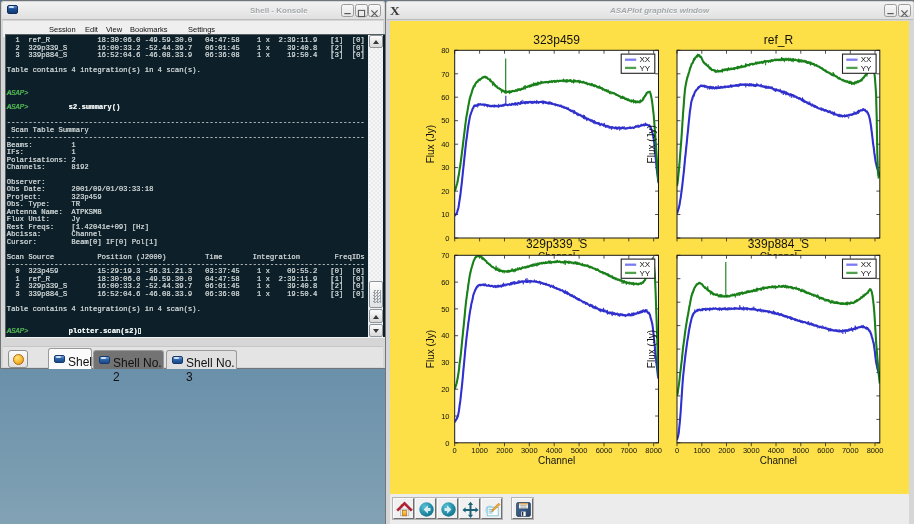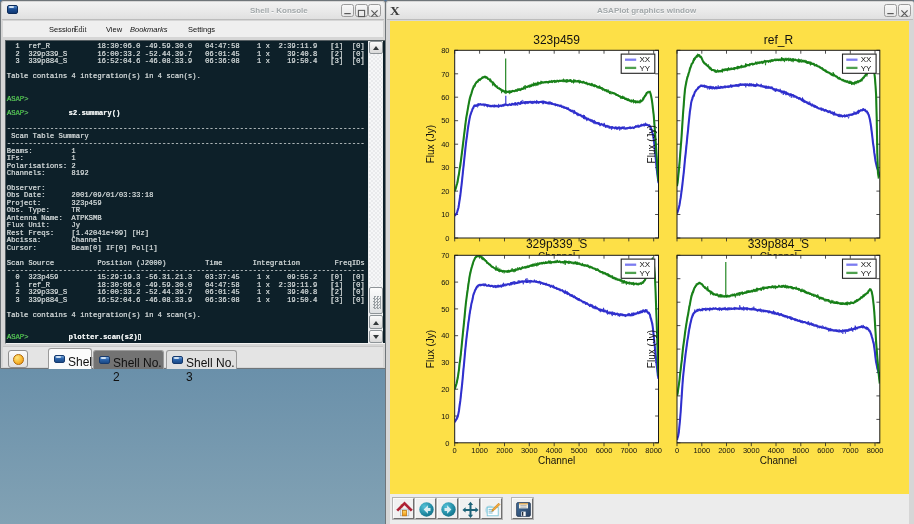--- a/index.html
+++ b/index.html
@@ -10,26 +10,26 @@
 .ttxt { position:absolute; top:4.5px; font-size:8px; font-weight:bold; color:#a2a8aa; text-shadow:0 1px 0 #fbfbfb; }
 .wbtn { position:absolute; top:3px; width:13px; height:13px; background:linear-gradient(#f8f8f8,#e7e7e7);
   border:1px solid #9b9b9b; border-radius:2.5px; color:#444; }
 
 #kon { left:0; top:0; width:386px; height:369px; }
 #kicon { position:absolute; left:6px; top:4px; width:11px; height:9px; border-radius:2px;
   background:linear-gradient(#5a8fd0,#1c4e94 45%,#123a74); border:1px solid #0d2c5a; }
 #kicon:before { content:""; position:absolute; left:1px; top:0px; width:5px; height:2px; background:#cfe0f2; border-radius:1px; }
 #kmenu { position:absolute; left:2px; right:2px; top:20px; height:16px; background:#efefef; font-size:7.5px; color:#111; }
 #kmenu span { position:absolute; top:4px;padding-left:37px; }
-#kframe { position:absolute; left:4px; top:39px; width:444px; height:304px; border:1px solid #555e62;
+#kframe { position:absolute; left:4px; top:33px; width:444px; height:304px; border:1px solid #555e62;
   border-right-color:#f2f2f2; border-bottom-color:#f2f2f2; background:#0d2029; }
 #kterm { position:absolute; left:0; top:0; width:362px; height:302px; overflow:hidden;
   font-family:"Liberation Mono", monospace; font-size:7.2px; line-height:7.45px; white-space:pre;
   color:#c6cdce; text-shadow:0.3px 0 0 #c6cdce; padding:2.4px 0 0 0.6px; }
-#kterm .g { color:#18a818; }
+#kterm .g { color:#18a818;font-style:italic; }
 #kterm .w { color:#eef2f2; font-weight:bold;margin-left:36px; }
 #kterm .cur { display:inline-block; width:3.6px; height:6.4px; border:1px solid #d8dddd; vertical-align:-1px; }
 
 #ksb { position:absolute; left:362px; top:0; width:15px; height:302px; background:#eff0f1; }
 .sbtn { position:absolute; left:0.5px; width:14px; background:linear-gradient(#fbfbfb,#d9d9d9); border:1px solid #8e9498; border-radius:2px; }
 .arr { position:absolute; left:3.8px; width:0; height:0; border-left:3.2px solid transparent; border-right:3.2px solid transparent; }
 .arr.up { border-bottom:4.2px solid #33383a; }
 .arr.dn { border-top:4.2px solid #33383a; }
 #ksb .track { position:absolute; left:1px; top:13px; width:13px; height:233px;
   background:repeating-conic-gradient(#f6f7f8 0% 25%, #e9eaec 0% 50%) 0 0/4px 4px; }
@@ -67,23 +67,23 @@
         <path d="M2.3 5.6h6.4" stroke="#5a5a5a" stroke-width="1.2"></path>
       </svg></div>
   <div class="wbtn" style="left:354px;"><svg width="11" height="11">
         <rect x="2.4" y="2.4" width="6.2" height="6.2" fill="none" stroke="#5a5a5a" stroke-width="1.1"></rect>
       </svg></div>
   <div class="wbtn" style="left:367px;"><svg width="11" height="11">
         <path d="M2.4 2.4l6.2 6.2M8.6 2.4l-6.2 6.2" stroke="#5a5a5a" stroke-width="1.2"></path>
       </svg></div>
   <div id="kmenu">
     <span style="left:9px;">Session</span>
-      <span style="left:34px;font-family:Liberation Serif, serif;">Edit</span>
+      <span style="left:45px;">Edit</span>
       <span style="left:66px;">View</span>
-    <span style="left:90px;font-style:italic;">Bookmarks</span>
+    <span style="left:90px;">Bookmarks</span>
       <span style="left:148px;">Settings</span>
       <span style="left:173px;margin-top:47px;">Help</span>
   </div>
   <div id="kframe">
     <pre id="kterm">  1  ref_R           18:30:06.0 -49.59.30.0   04:47:58    1 x  2:39:11.9   [1]  [0]
   2  329p339_S       16:00:33.2 -52.44.39.7   06:01:45    1 x    39:40.8   [2]  [0]
   3  339p884_S       16:52:04.6 -46.08.33.9   06:36:08    1 x    19:50.4   [3]  [0]
 
 Table contains 4 integration(s) in 4 scan(s).
 
@@ -152,21 +152,21 @@
     <div class="tab" style="left:146px;top:3px;width:71px;height:19px;background:#e0e0e0;">
         <i class="ticon" style="top:5px;"></i>
         <span style="top:5px;">Shell No. 3</span>
       </div>
   </div>
 </div>
 
 <div class="win" id="plw">
   <div class="tbar"></div>
   <div id="xlogo">X</div>
-  <div class="ttxt" style="left:211px;">ASAPlot graphics window</div>
+  <div class="ttxt" style="left:224px;font-style:italic;">ASAPlot graphics window</div>
   <div class="wbtn" style="left:498px;"><svg width="11" height="11">
         <path d="M2.3 5.6h6.4" stroke="#5a5a5a" stroke-width="1.2"></path>
       </svg></div>
   <div class="wbtn" style="left:512px;"><svg width="11" height="11">
         <path d="M2.4 2.4l6.2 6.2M8.6 2.4l-6.2 6.2" stroke="#5a5a5a" stroke-width="1.2"></path>
       </svg></div>
   <div id="canvas">
     <svg width="519" height="473" viewBox="389 20 519 473" font-family="Liberation Sans, sans-serif">
 <clipPath id="clip453_49">
           <rect x="453.7" y="49.3" width="203.8" height="187.7"></rect>

